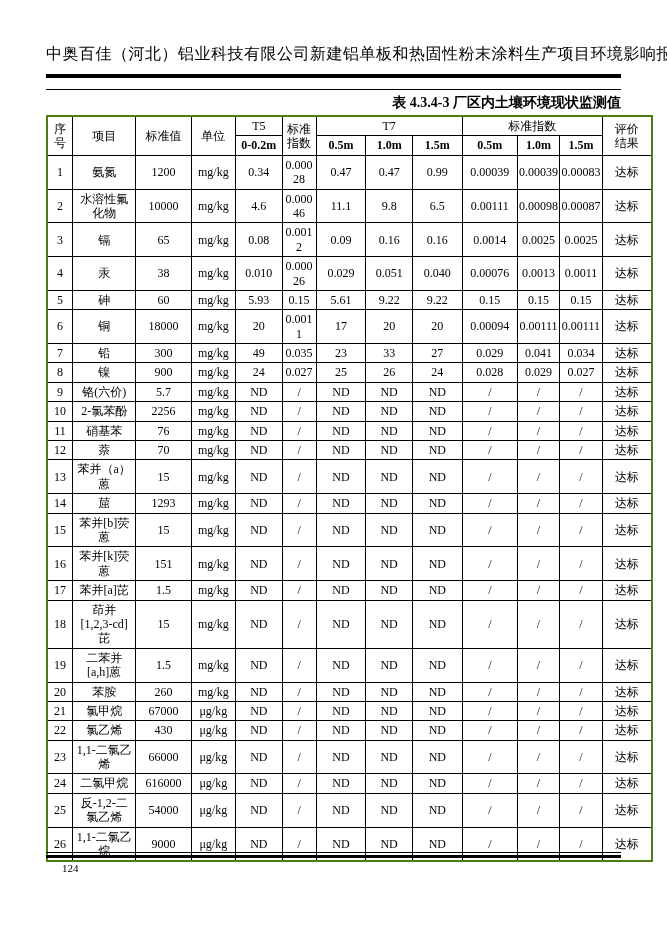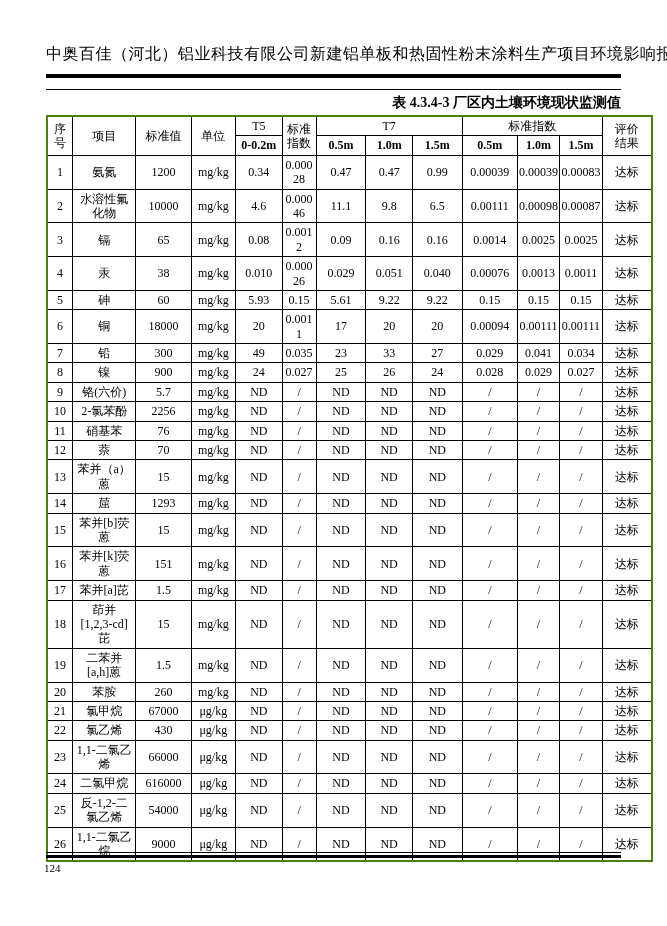--- a/index.html
+++ b/index.html
@@ -47,21 +47,21 @@
     word-break: break-all;
     white-space: pre-line;
     font-weight: normal;
   }
   table.monitor th.bold { font-weight: bold; }
   .footer-rules { position: absolute; left: 46px; width: 575px; top: 852px; }
   .footer-line-thin { height: 1px; background: #000; }
   .footer-line-thick { height: 3px; background: #000; margin-top: 2px; }
   .page-number {
     position: absolute;
-    left: 44px;
+    left: 62px;
     top: 862px;
     font-size: 11px;
   }
 </style>
 </head>
 <body>
 
 <div class="page">
   <div class="content">
     <div class="doc-header">中奥百佳（河北）铝业科技有限公司新建铝单板和热固性粉末涂料生产项目环境影响报告书</div>

